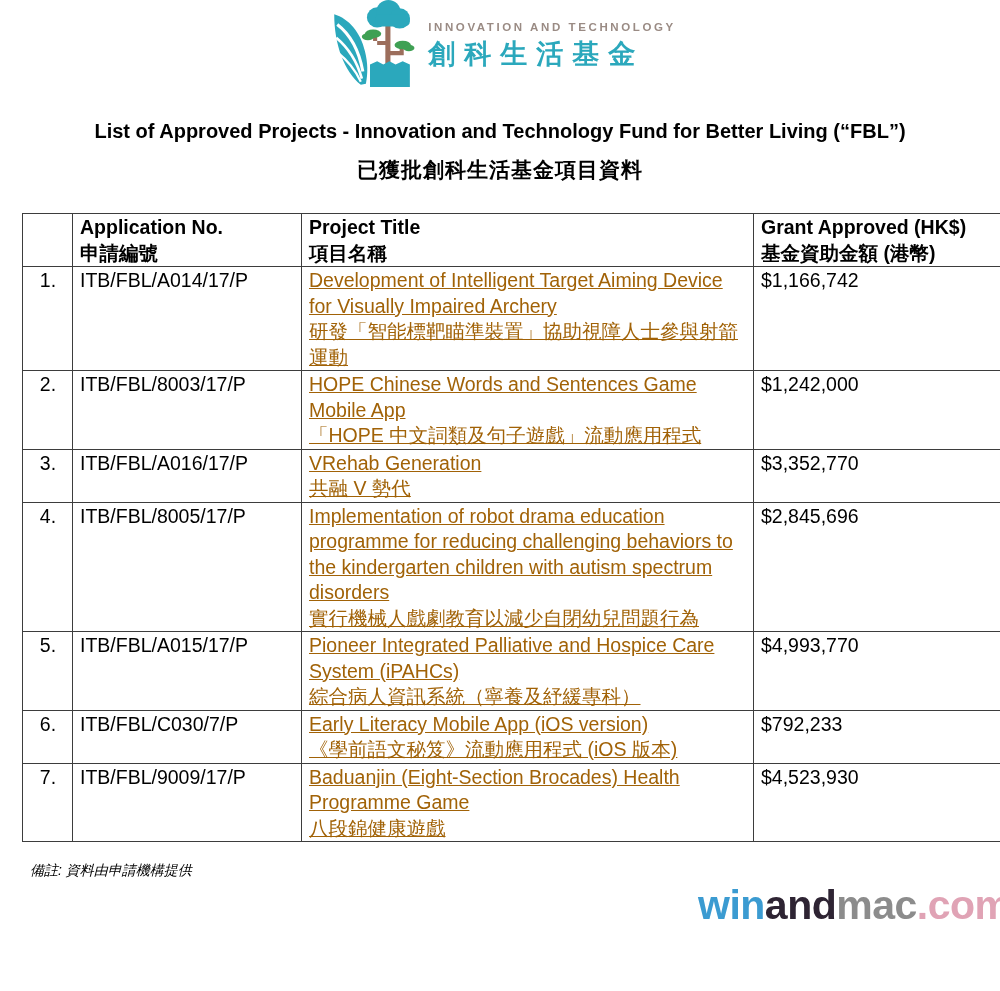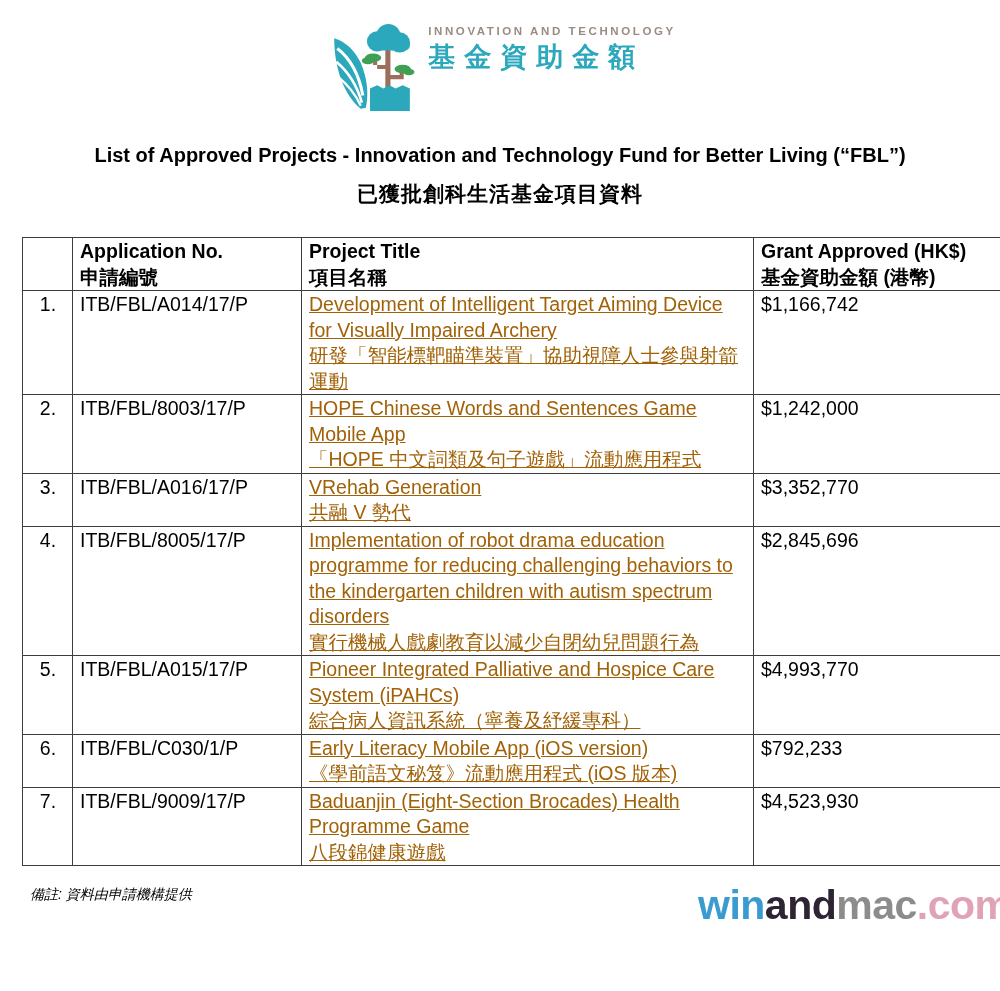--- a/index.html
+++ b/index.html
@@ -1,21 +1,21 @@
 <!DOCTYPE html>
 <html><head>
 <meta charset="utf-8">
 <style>
   html,body{margin:0;padding:0;}
   body{
     width:1000px;height:991px;position:relative;background:#ffffff;color:#000;
     font-family:"Liberation Sans", sans-serif;overflow:hidden;
   }
   
-  .logo-row{display:flex;justify-content:center;gap:12px;padding-top:24px;}
+  .logo-row{display:flex;justify-content:center;align-items:center;gap:12px;padding-top:0;}
   .logo-icon{width:92px;height:92px;flex:0 0 auto;}
   .logo-text{display:flex;flex-direction:column;line-height:1.25;}
   .logo-l1{font-size:11.5px;font-weight:bold;letter-spacing:2.6px;color:#9A8B84;}
   .logo-l2{font-size:18px;font-weight:bold;letter-spacing:1.4px;color:#AB7468;margin-top:2px;}
   .logo-l3{font-size:27px;letter-spacing:9px;color:#2BA8BC;margin-top:3px;font-weight:bold;}
   
   .title-en{text-align:center;font-weight:bold;font-size:20px;margin-top:28px;}
   .title-zh{text-align:center;font-weight:bold;font-size:21px;margin-top:13px;letter-spacing:1px;}
   
   table.projects{
@@ -63,21 +63,21 @@
 
     <circle cx="52" cy="17" r="10" fill="#2BA8BC"></circle>
     <circle cx="63" cy="12" r="12" fill="#2BA8BC"></circle>
     <circle cx="74" cy="18" r="10" fill="#2BA8BC"></circle>
     <rect x="50" y="14" width="34" height="12" rx="5" fill="#2BA8BC"></rect>
 
     <path d="M45,63 L52,60 L58,63 L64,60 L70,63 L77,60 L84,63 L84,85 L45,85 Z" fill="#2BA8BC"></path>
   </svg>
   <div class="logo-text">
     <span class="logo-l1">INNOVATION AND TECHNOLOGY</span>
-    <span class="logo-l3">基金資助金額</span>
+    <span class="logo-l3">創科生活基金</span>
   </div>
 </div>
 
 <div class="title-en">List of Approved Projects - Innovation and Technology Fund for Better Living (“FBL”)</div>
 <div class="title-zh">已獲批創科生活基金項目資料</div>
 
 <table class="projects">
   <thead>
     <tr>
       <th class="c-no"></th>
@@ -141,21 +141,21 @@
     <td class="c-app">ITB/FBL/A015/17/P</td>
     <td class="c-title">
       <a class="lnk">Pioneer Integrated Palliative and Hospice Care System (iPAHCs)</a>
       <a class="lnk">綜合病人資訊系統（寧養及紓緩專科）</a>
     </td>
     <td class="c-grant">$4,993,770</td>
   </tr>
 
   <tr>
     <td class="c-no">6.</td>
-    <td class="c-app">ITB/FBL/C030/1/P</td>
+    <td class="c-app">ITB/FBL/C030/7/P</td>
     <td class="c-title">
       <a class="lnk">Early Literacy Mobile App (iOS version)</a>
       <a class="lnk">《學前語文秘笈》流動應用程式 (iOS 版本)</a>
     </td>
     <td class="c-grant">$792,233</td>
   </tr>
 
   <tr>
     <td class="c-no">7.</td>
     <td class="c-app">ITB/FBL/9009/17/P</td>

